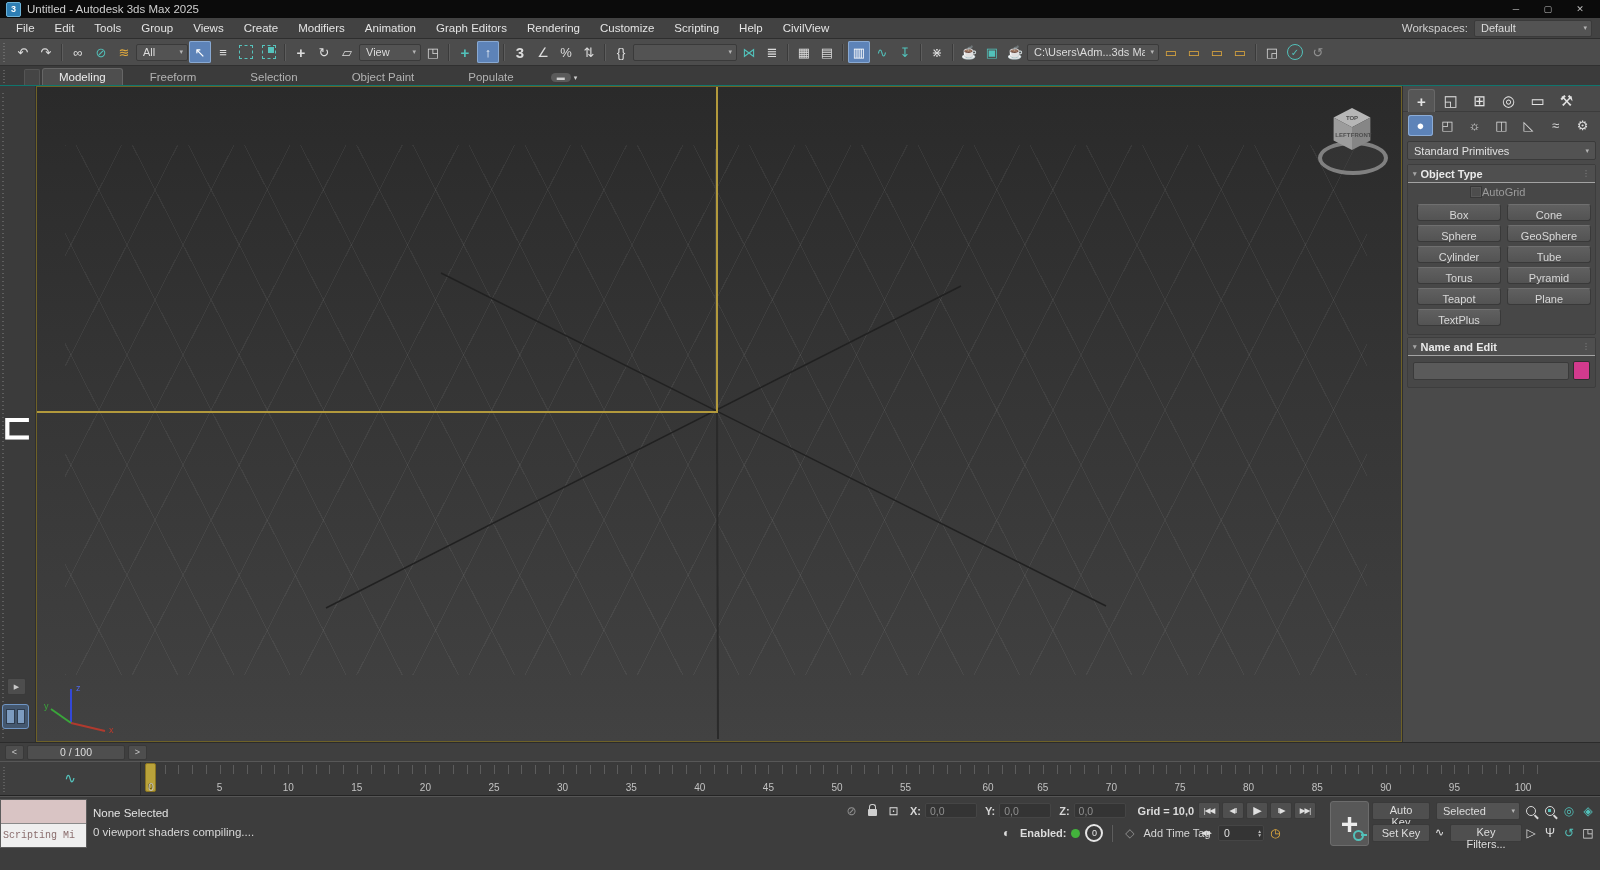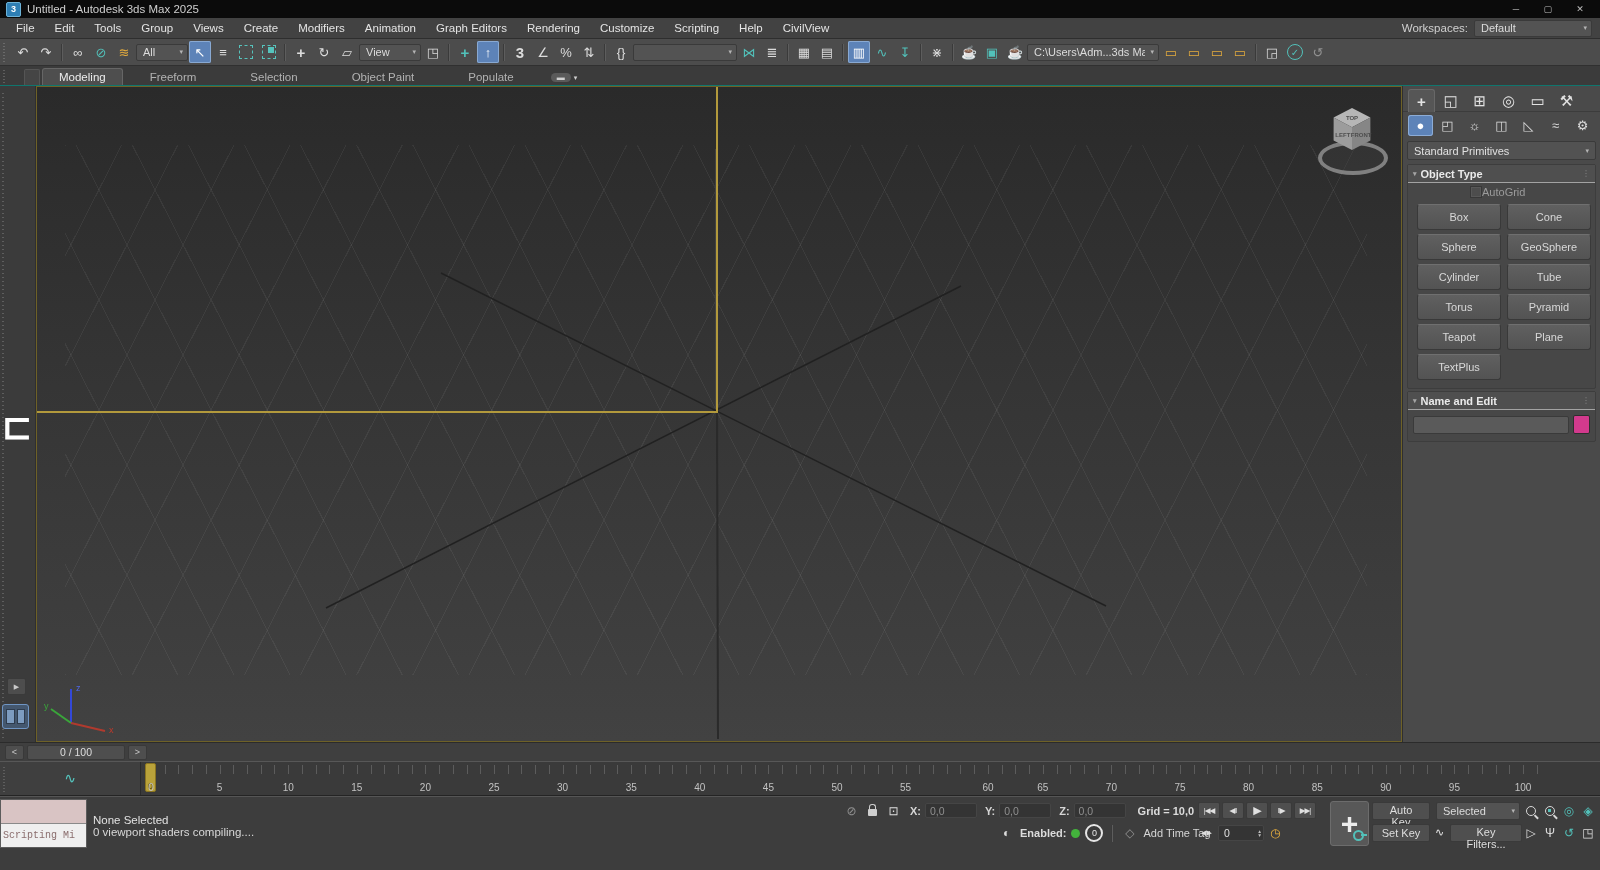--- a/index.html
+++ b/index.html
@@ -110,21 +110,21 @@
   .cp-dd s{text-decoration:none;margin-left:auto;font-size:7px;color:#b5b5b5;}
   .rollout{margin:2px 4px 0;background:#474747;border:1px solid #3d3d3d;border-radius:2px;}
   .rollout-h{height:17px;background:#4f4f4f;display:flex;align-items:center;gap:4px;font-weight:bold;font-size:11px;
              color:#eaeaea;padding:0 5px;border-bottom:1px solid #a3a3a3;}
   .rollout-h s{text-decoration:none;font-size:7px;color:#a5a5a5;}
   .rmenu{margin-left:auto;color:#8a8a8a;font-size:8px;font-weight:normal;}
   .autogrid{height:17px;display:flex;align-items:center;gap:0;padding-left:62px;}
   .cb{width:10px;height:10px;background:#4d4d4d;border:1px solid #383838;box-shadow:inset 0 0 0 1px #585858;}
   .cb-l{color:#9b9b9b;}
   .obj-grid{display:grid;grid-template-columns:84px 84px;gap:4px 6px;padding:4px 0 8px 9px;}
-  .obtn{width:84px;height:26px;background:linear-gradient(#606060,#535353);border:1px solid #393939;border-top-color:#6f6f6f;
+  .obtn{width:84px;height:17px;background:linear-gradient(#606060,#535353);border:1px solid #393939;border-top-color:#6f6f6f;
         border-radius:3px;color:#d8d8d8;font-size:11px;font-family:"Liberation Sans",sans-serif;padding:4px;}
   .nc-row{display:flex;align-items:center;gap:4px;padding:5px 5px 7px;}
   .nc-field{flex:1;height:16px;background:#5a5a5a;border:1px solid #3a3a3a;border-radius:2px;}
   .nc-swatch{width:15px;height:17px;border:1px solid #2e2e2e;border-radius:2px;}
 
   
   .trackrow{height:18px;background:#3f3f3f;border-top:1px solid #2b2b2b;display:flex;align-items:center;gap:3px;padding-left:5px;flex:0 0 auto;}
   .tb-btn{width:17px;height:13px;background:#4e4e4e;border:1px solid #393939;border-radius:2px;color:#c9c9c9;font-size:9px;
           display:flex;align-items:center;justify-content:center;}
   .tb-val{width:96px;height:13px;background:#4e4e4e;border:1px solid #393939;border-radius:2px;color:#dedede;font-size:10.5px;
@@ -142,21 +142,21 @@
   .tl-num{position:absolute;bottom:2px;font-size:10px;color:#c2c2c2;transform:translateX(-50%);}
   .tl-slider{position:absolute;left:4px;top:1px;width:11px;height:29px;background:#b9a23a;border:1px solid #8a7420;border-radius:2px;
              color:#4a3f10;font-size:9px;display:flex;align-items:flex-end;justify-content:center;box-sizing:border-box;}
 
   
   .statusbar{height:64px;background:#3d3d3d;position:relative;flex:1;border-top:1px solid #555;}
   .listener{position:absolute;left:0;top:2px;width:85px;height:47px;border:1px solid #5c5c5c;}
   .listener-pink{height:23px;background:#d9c4c4;border-bottom:1px solid #8a8a8a;}
   .listener-white{height:23px;background:#efefef;display:flex;align-items:center;overflow:hidden;}
   .listener-white span{font-family:"Liberation Mono",monospace;font-size:10px;color:#8a6d6d;white-space:nowrap;padding-left:2px;}
-  .sb-sel{position:absolute;left:93px;top:17px;font-size:11.5px;color:#e2e2e2;}
+  .sb-sel{position:absolute;left:93px;top:10px;font-size:11.5px;color:#e2e2e2;}
   .sb-prompt{position:absolute;left:93px;top:29px;font-size:11.5px;color:#d8d8d8;}
   .sb-mid{position:absolute;left:843px;top:5px;display:flex;align-items:center;gap:4px;}
   .sb-mid2{position:absolute;left:998px;top:27px;display:flex;align-items:center;gap:5px;}
   .ic.sm{width:17px;height:17px;font-size:12px;}
   .sb-lab{font-size:11px;color:#d6d6d6;font-weight:bold;margin-left:4px;}
   .sb-field{width:52px;height:15px;background:#343434;border:1px solid #454545;border-radius:2px;color:#8f8f8f;font-size:10.5px;
             display:flex;align-items:center;padding:0 4px;box-sizing:border-box;}
   .sb-grid{font-size:11px;color:#dcdcdc;font-weight:bold;margin-left:8px;white-space:nowrap;}
   .sb-lab2{font-size:11px;color:#dcdcdc;font-weight:bold;}
   .dot{width:9px;height:9px;border-radius:50%;background:#43b33c;}

